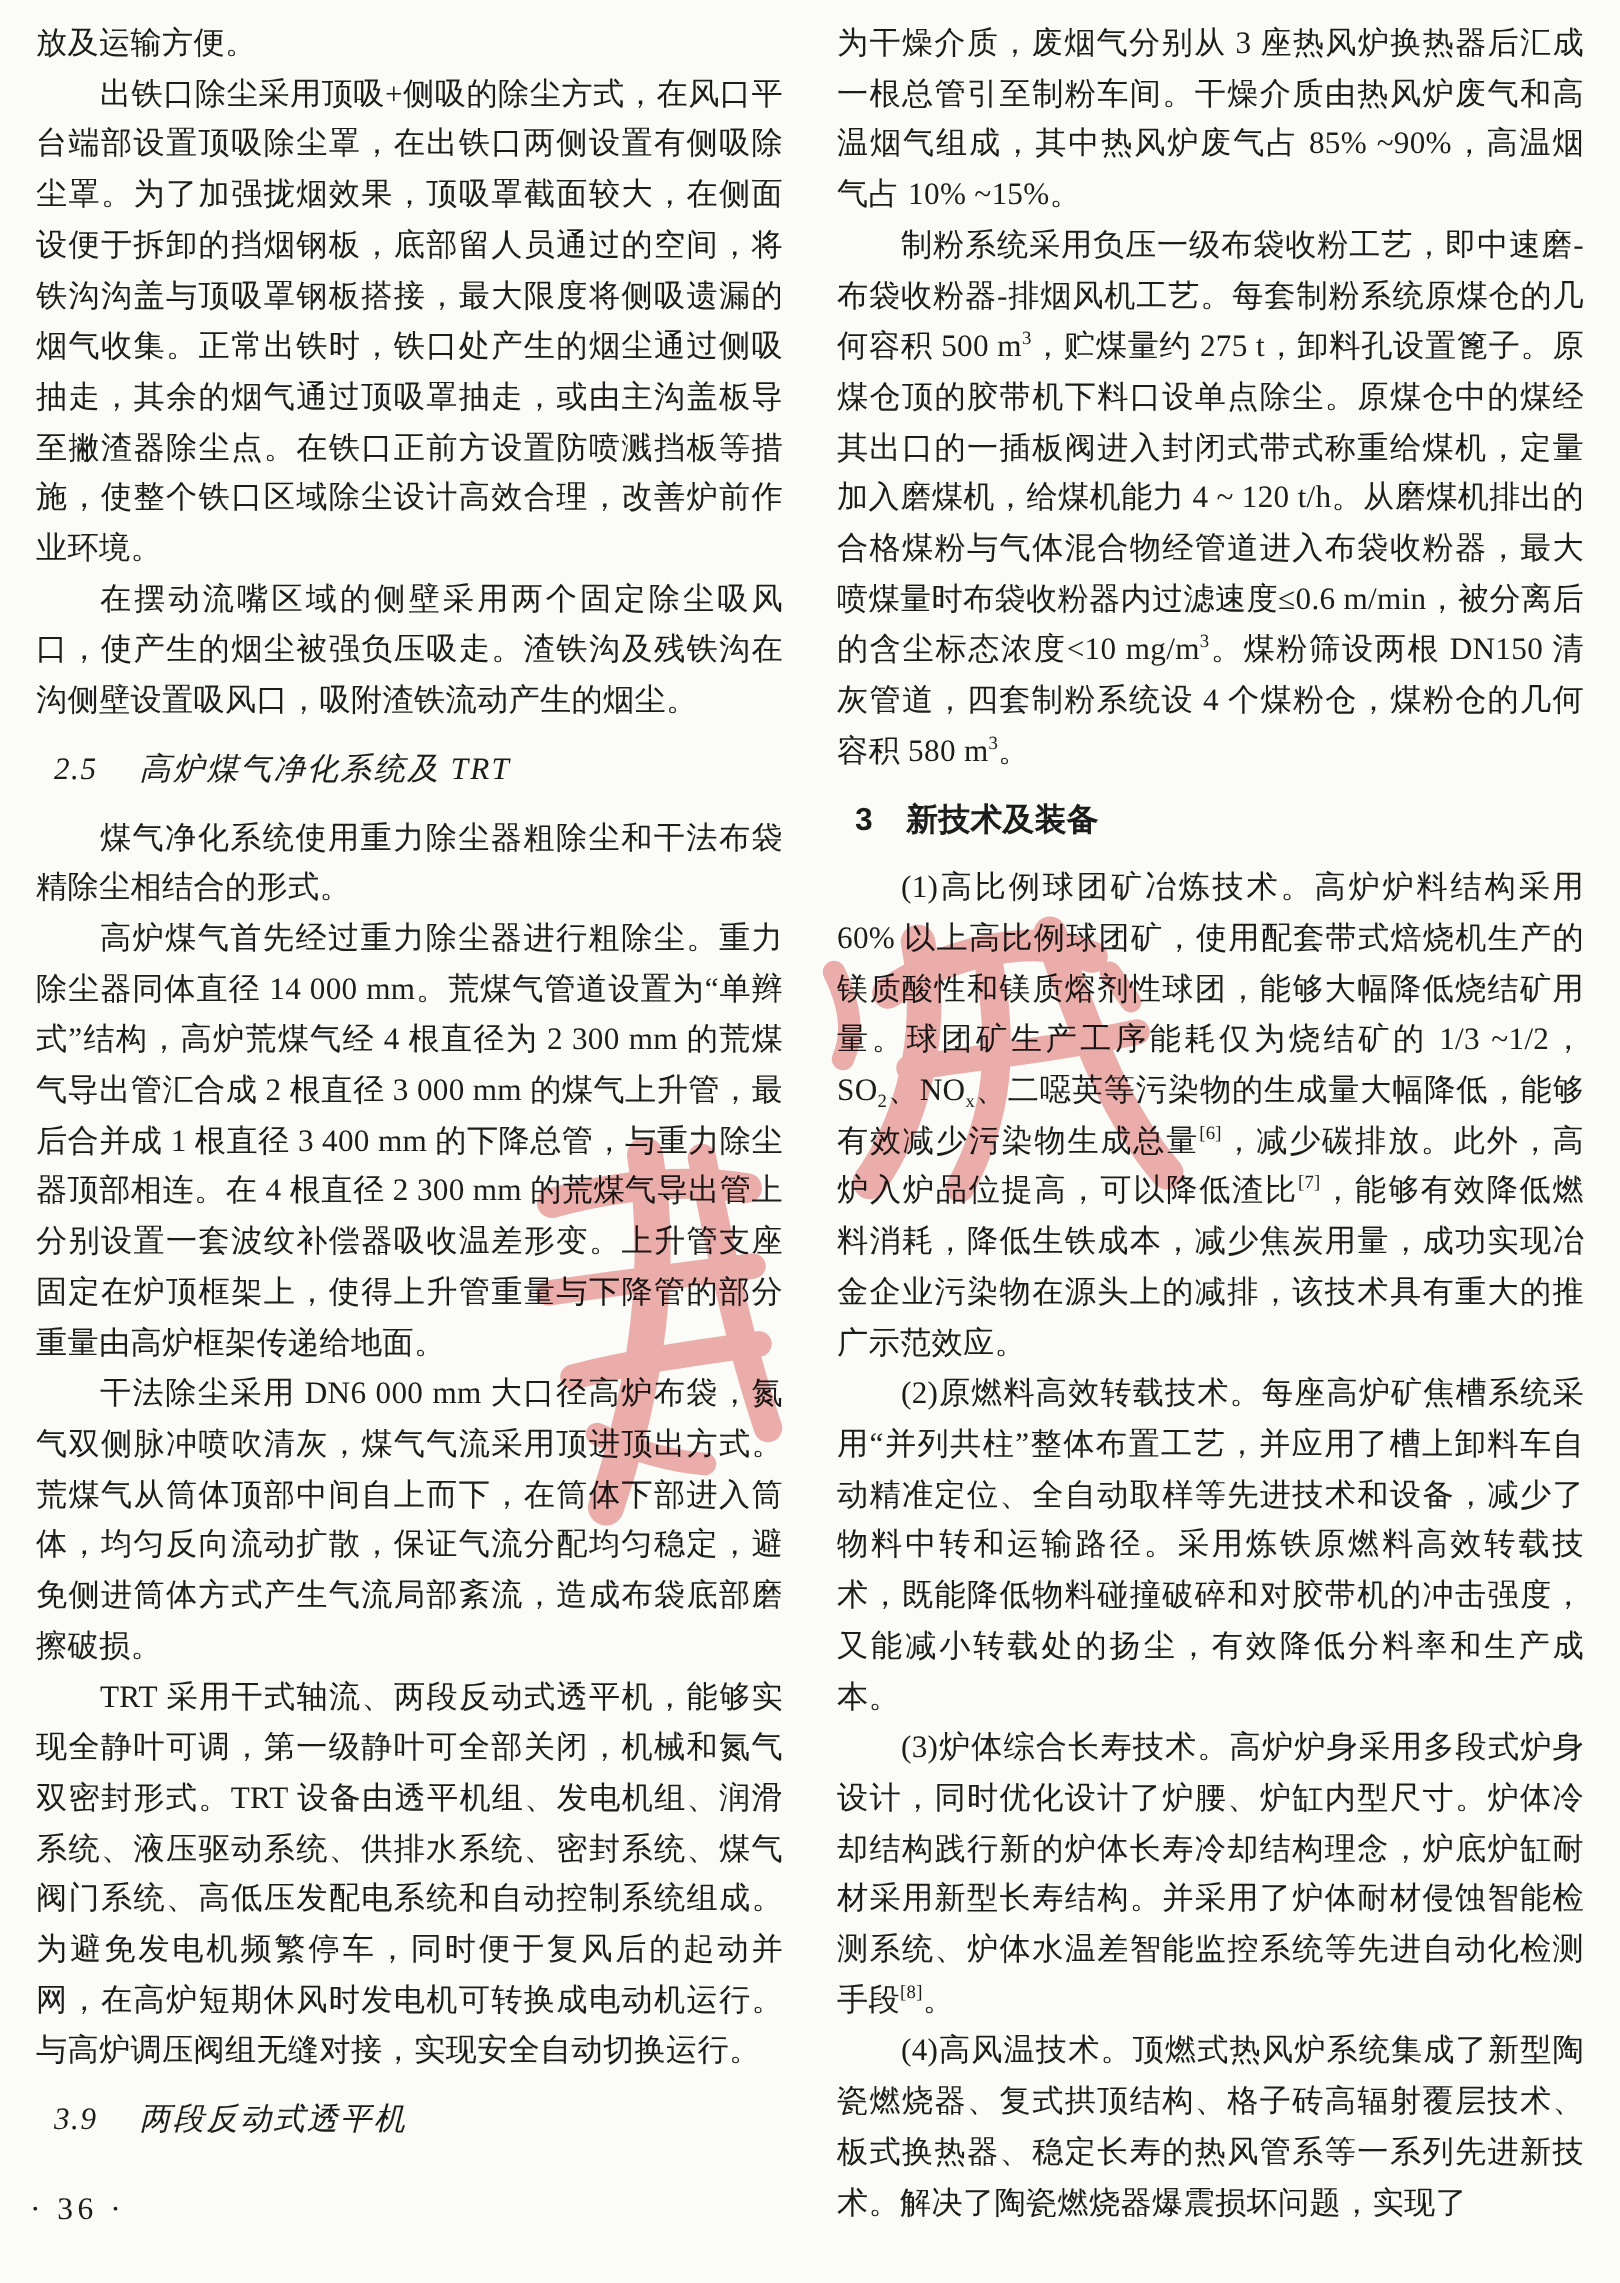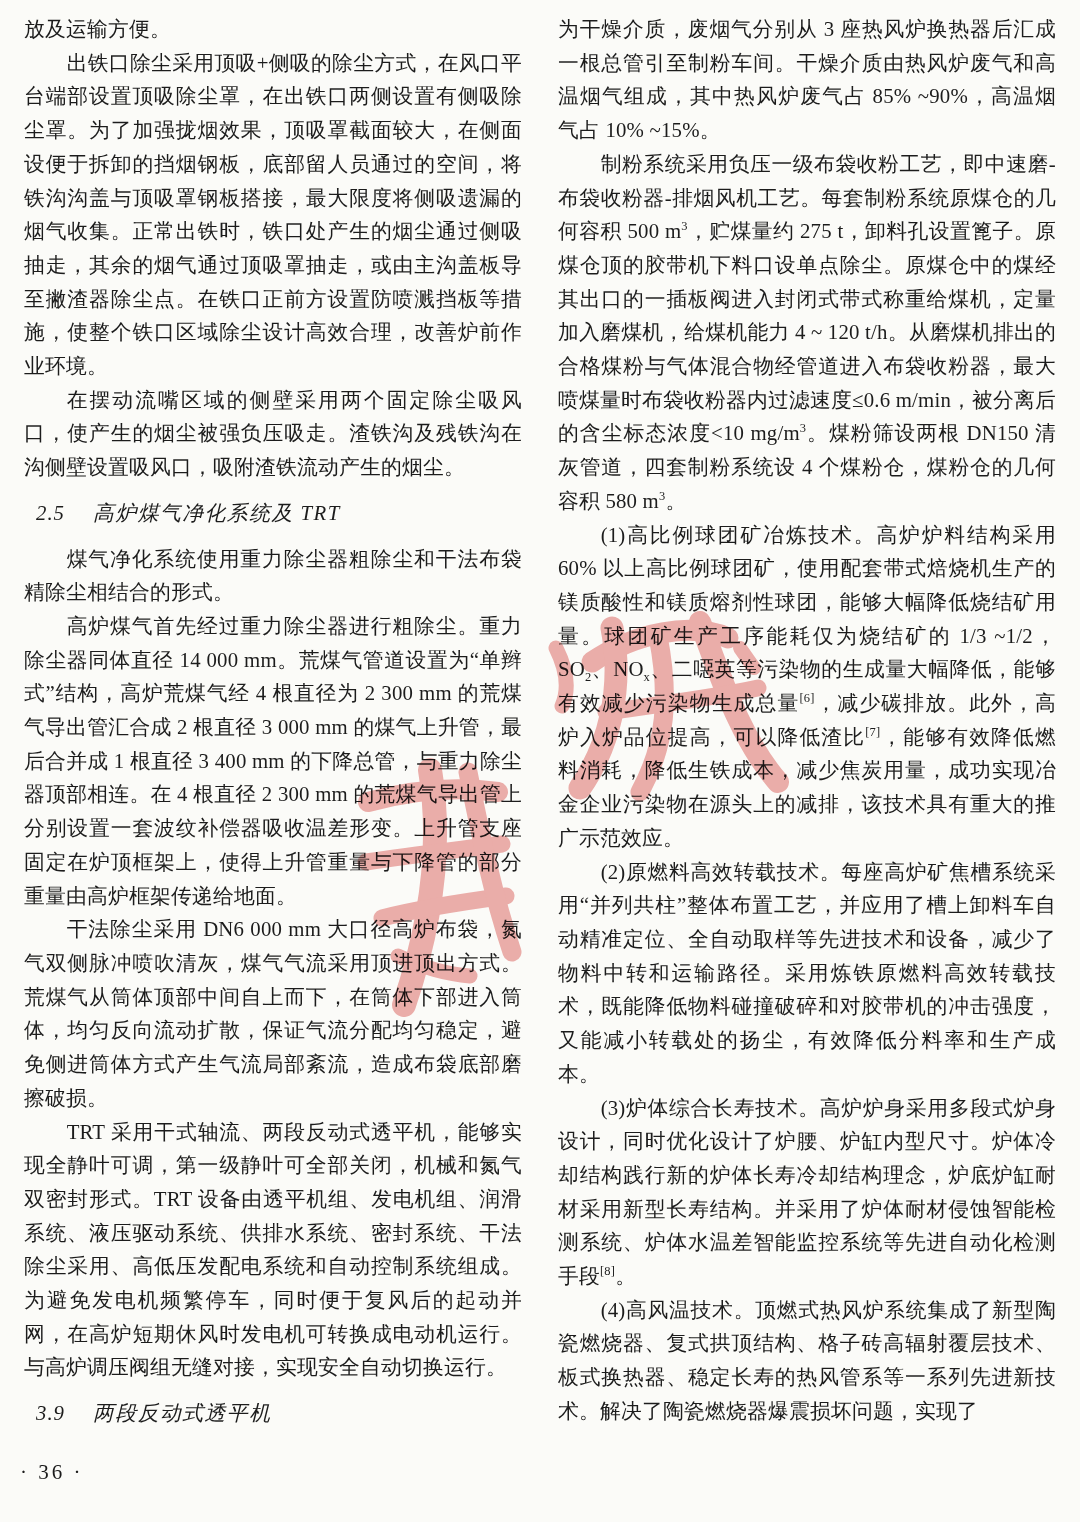--- a/index.html
+++ b/index.html
@@ -52,26 +52,27 @@
 <body>
 
 <div id="col-left" class="column">
     <p class="para_cont">放及运输方便。</p>
     <p class="para">出铁口除尘采用顶吸+侧吸的除尘方式，在风口平台端部设置顶吸除尘罩，在出铁口两侧设置有侧吸除尘罩。为了加强拢烟效果，顶吸罩截面较大，在侧面设便于拆卸的挡烟钢板，底部留人员通过的空间，将铁沟沟盖与顶吸罩钢板搭接，最大限度将侧吸遗漏的烟气收集。正常出铁时，铁口处产生的烟尘通过侧吸抽走，其余的烟气通过顶吸罩抽走，或由主沟盖板导至撇渣器除尘点。在铁口正前方设置防喷溅挡板等措施，使整个铁口区域除尘设计高效合理，改善炉前作业环境。</p>
     <p class="para">在摆动流嘴区域的侧壁采用两个固定除尘吸风口，使产生的烟尘被强负压吸走。渣铁沟及残铁沟在沟侧壁设置吸风口，吸附渣铁流动产生的烟尘。</p>
     <h2 class="sub_heading"><span class="h-num">2.5</span><span class="h-title">高炉煤气净化系统及 TRT</span></h2>
     <p class="para">煤气净化系统使用重力除尘器粗除尘和干法布袋精除尘相结合的形式。</p>
     <p class="para">高炉煤气首先经过重力除尘器进行粗除尘。重力除尘器同体直径 14 000 mm。荒煤气管道设置为“单辫式”结构，高炉荒煤气经 4 根直径为 2 300 mm 的荒煤气导出管汇合成 2 根直径 3 000 mm 的煤气上升管，最后合并成 1 根直径 3 400 mm 的下降总管，与重力除尘器顶部相连。在 4 根直径 2 300 mm 的荒煤气导出管上分别设置一套波纹补偿器吸收温差形变。上升管支座固定在炉顶框架上，使得上升管重量与下降管的部分重量由高炉框架传递给地面。</p>
     <p class="para">干法除尘采用 DN6 000 mm 大口径高炉布袋，氮气双侧脉冲喷吹清灰，煤气气流采用顶进顶出方式。荒煤气从筒体顶部中间自上而下，在筒体下部进入筒体，均匀反向流动扩散，保证气流分配均匀稳定，避免侧进筒体方式产生气流局部紊流，造成布袋底部磨擦破损。</p>
-    <p class="para">TRT 采用干式轴流、两段反动式透平机，能够实现全静叶可调，第一级静叶可全部关闭，机械和氮气双密封形式。TRT 设备由透平机组、发电机组、润滑系统、液压驱动系统、供排水系统、密封系统、干法除尘采用、高低压发配电系统和自动控制系统组成。为避免发电机频繁停车，同时便于复风后的起动并网，在高炉短期休风时发电机可转换成电动机运行。与高炉调压阀组无缝对接，实现安全自动切换运行。</p>
+    <p class="para">TRT 采用干式轴流、两段反动式透平机，能够实现全静叶可调，第一级静叶可全部关闭，机械和氮气双密封形式。TRT 设备由透平机组、发电机组、润滑系统、液压驱动系统、供排水系统、密封系统、煤气阀门系统、高低压发配电系统和自动控制系统组成。为避免发电机频繁停车，同时便于复风后的起动并网，在高炉短期休风时发电机可转换成电动机运行。与高炉调压阀组无缝对接，实现安全自动切换运行。</p>
     <h2 class="sub_heading"><span class="h-num">3.9</span><span class="h-title">两段反动式透平机</span></h2>
   </div>
 <div id="col-right" class="column">
     <p class="para_cont">为干燥介质，废烟气分别从 3 座热风炉换热器后汇成一根总管引至制粉车间。干燥介质由热风炉废气和高温烟气组成，其中热风炉废气占 85% ~90%，高温烟气占 10% ~15%。</p>
     <p class="para">制粉系统采用负压一级布袋收粉工艺，即中速磨-布袋收粉器-排烟风机工艺。每套制粉系统原煤仓的几何容积 500 m<sup>3</sup>，贮煤量约 275 t，卸料孔设置篦子。原煤仓顶的胶带机下料口设单点除尘。原煤仓中的煤经其出口的一插板阀进入封闭式带式称重给煤机，定量加入磨煤机，给煤机能力 4 ~ 120 t/h。从磨煤机排出的合格煤粉与气体混合物经管道进入布袋收粉器，最大喷煤量时布袋收粉器内过滤速度≤0.6 m/min，被分离后的含尘标态浓度&lt;10 mg/m<sup>3</sup>。煤粉筛设两根 DN150 清灰管道，四套制粉系统设 4 个煤粉仓，煤粉仓的几何容积 580 m<sup>3</sup>。</p>
+    <h2 class="main_heading"><span class="h-num">3</span><span class="h-title">新技术及装备</span></h2>
     <p class="para">(1)高比例球团矿冶炼技术。高炉炉料结构采用 60% 以上高比例球团矿，使用配套带式焙烧机生产的镁质酸性和镁质熔剂性球团，能够大幅降低烧结矿用量。球团矿生产工序能耗仅为烧结矿的 1/3 ~1/2，SO<sub>2</sub>、NO<sub>x</sub>、二噁英等污染物的生成量大幅降低，能够有效减少污染物生成总量<sup>[6]</sup>，减少碳排放。此外，高炉入炉品位提高，可以降低渣比<sup>[7]</sup>，能够有效降低燃料消耗，降低生铁成本，减少焦炭用量，成功实现冶金企业污染物在源头上的减排，该技术具有重大的推广示范效应。</p>
     <p class="para">(2)原燃料高效转载技术。每座高炉矿焦槽系统采用“并列共柱”整体布置工艺，并应用了槽上卸料车自动精准定位、全自动取样等先进技术和设备，减少了物料中转和运输路径。采用炼铁原燃料高效转载技术，既能降低物料碰撞破碎和对胶带机的冲击强度，又能减小转载处的扬尘，有效降低分料率和生产成本。</p>
     <p class="para">(3)炉体综合长寿技术。高炉炉身采用多段式炉身设计，同时优化设计了炉腰、炉缸内型尺寸。炉体冷却结构践行新的炉体长寿冷却结构理念，炉底炉缸耐材采用新型长寿结构。并采用了炉体耐材侵蚀智能检测系统、炉体水温差智能监控系统等先进自动化检测手段<sup>[8]</sup>。</p>
     <p class="para">(4)高风温技术。顶燃式热风炉系统集成了新型陶瓷燃烧器、复式拱顶结构、格子砖高辐射覆层技术、板式换热器、稳定长寿的热风管系等一系列先进新技术。解决了陶瓷燃烧器爆震损坏问题，实现了</p>
   </div>
 
 <svg id="watermark" viewBox="0 0 1080 1522" xmlns="http://www.w3.org/2000/svg" aria-hidden="true">
   <g id="wm-upper" opacity="0.5">
     <path d="M 592 662 C 636 632, 692 622, 728 638" stroke-width="21"></path>
     <path d="M 612 628 C 624 690, 608 748, 580 788" stroke-width="23"></path>

